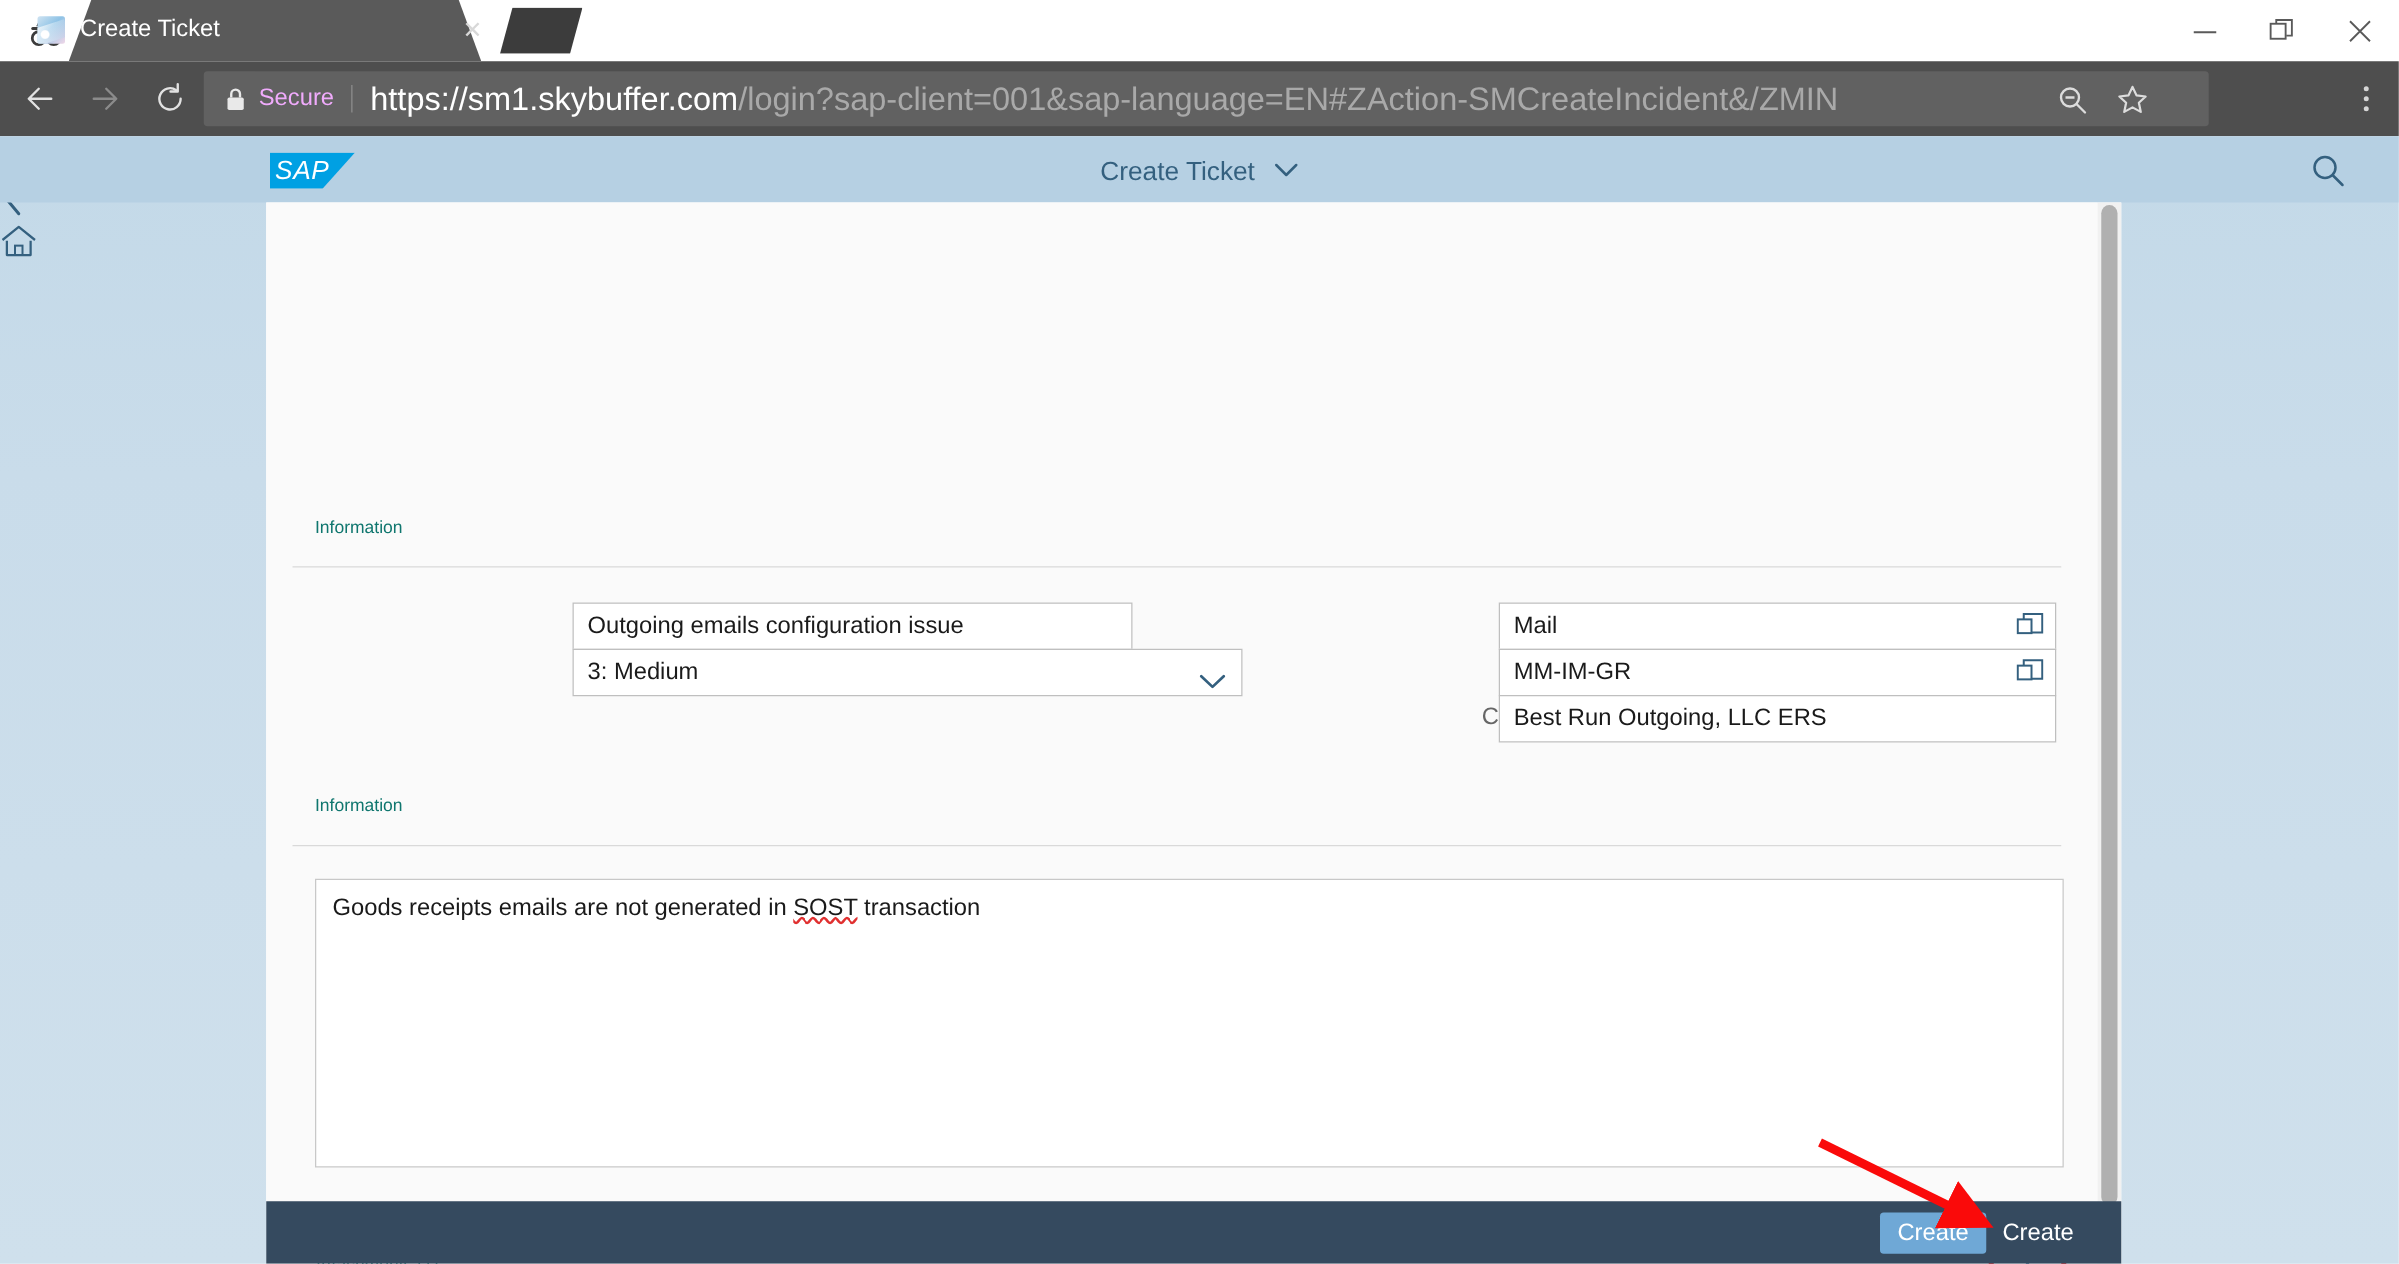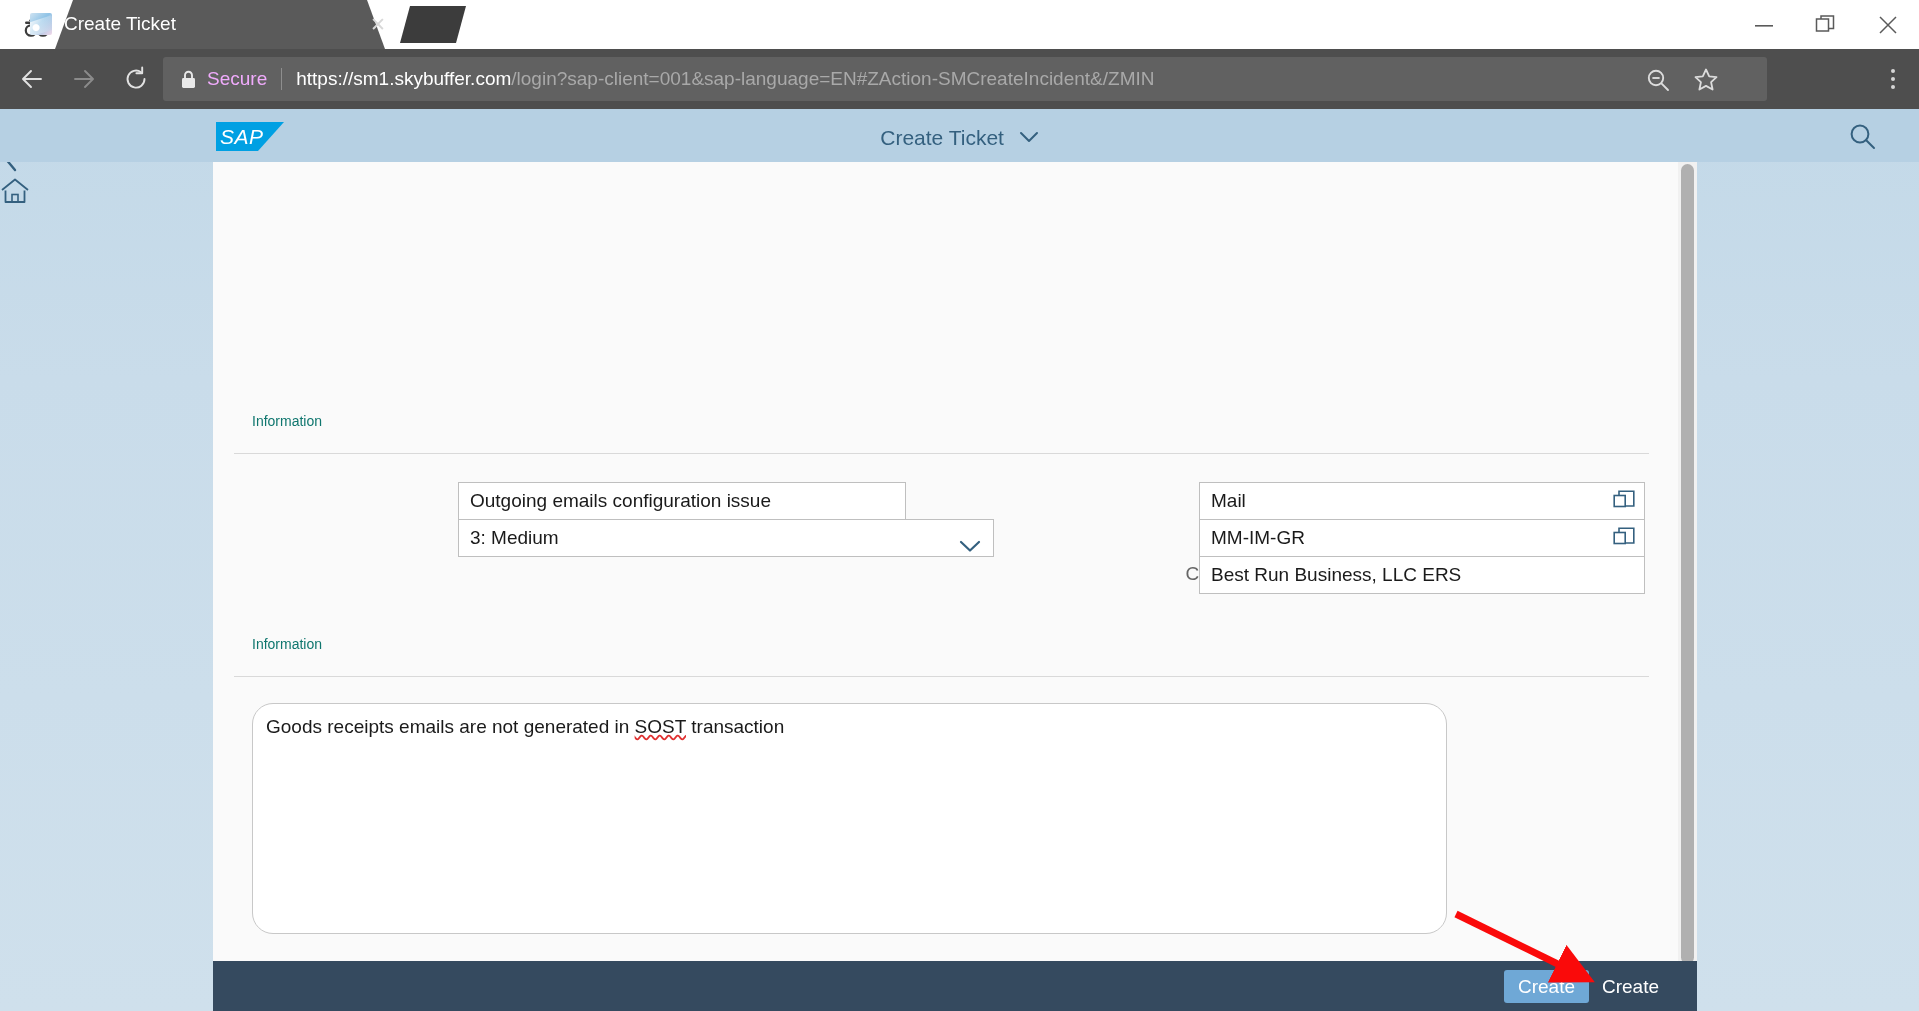--- a/index.html
+++ b/index.html
@@ -75,21 +75,21 @@
     background: #616161; border-radius: 3px;
     display: flex; align-items: center;
   }
   .lock-icon { margin-left: 18px; display:flex; align-items:center; }
   .secure-text {
     margin-left: 11px; color: #f0abfc; font-size: 19px; white-space: nowrap;
   }
   .omni-sep {
     margin: 0 14px; width: 1px; height: 22px; background: #8e8e8e;
   }
-  .url { font-size: 19px; white-space: nowrap; color: #a9a9a9; }
+  .url { font-size: 26px; white-space: nowrap; color: #a9a9a9; }
   .url .host { color: #ffffff; }
   .omni-zoom { position: absolute; right: 96px; top: 10px; }
   .omni-star { position: absolute; right: 48px; top: 10px; }
   .chrome-menu {
     position: absolute; right: 6px; top: 59px; width: 40px; height: 40px;
     display: flex; flex-direction: column; align-items: center;
     justify-content: center; gap: 4px;
   }
   .chrome-menu i { width: 4px; height: 4px; border-radius: 50%; background: #d6d6d6; display:block; }
 
@@ -369,26 +369,26 @@
     <div class="flabel" style="left:960px; top:362px; width:173px;">Component:</div>
     <div class="finput" style="left:986px; top:357px; width:446px;">MM-IM-GR</div>
     <span class="vh-icon" style="left:1400px; top:365px;">
       <svg width="22" height="22" viewBox="0 0 22 22">
         <rect x="1.2" y="5.5" width="11" height="11" fill="none" stroke="#34607f" stroke-width="1.6"></rect>
         <path d="M6 5.5 V1.2 H20.8 V16 H12.2" fill="none" stroke="#34607f" stroke-width="1.6"></path>
       </svg>
     </span>
 
     <div class="flabel" style="left:880px; top:399px; width:253px;">Configuration Item:</div>
-    <div class="finput" style="left:986px; top:394px; width:446px;">Best Run Business, LLC ERS</div>
+    <div class="finput" style="left:986px; top:394px; width:446px;">Best Run Outgoing, LLC ERS</div>
 
     <div class="section-title" style="left:39px; top:468px;">Information</div>
     <div class="section-rule" style="left:21px; top:514px; width:1415px;"></div>
 
-    <div class="desc-box" style="left:39px; top:541px; width:1195px; height:231px;border-radius:21px;">
+    <div class="desc-box" style="left:39px; top:541px; width:1399px; height:231px;">
       <div class="desc-text"><span>Goods receipts emails are not generated in </span><span class="misspell">SOST</span><span> transaction</span></div>
     </div>
 
     <div class="section-title" style="left:39px; top:835px;">Attachments (1)</div>
 
     <div class="add-btn" style="left:1380px; top:818px; width:58px; height:54px;">
       <svg width="26" height="26" viewBox="0 0 26 26">
         <path d="M13 3 V23 M3 13 H23" stroke="#3a6f96" stroke-width="2.6" stroke-linecap="round"></path>
       </svg>
     </div>

